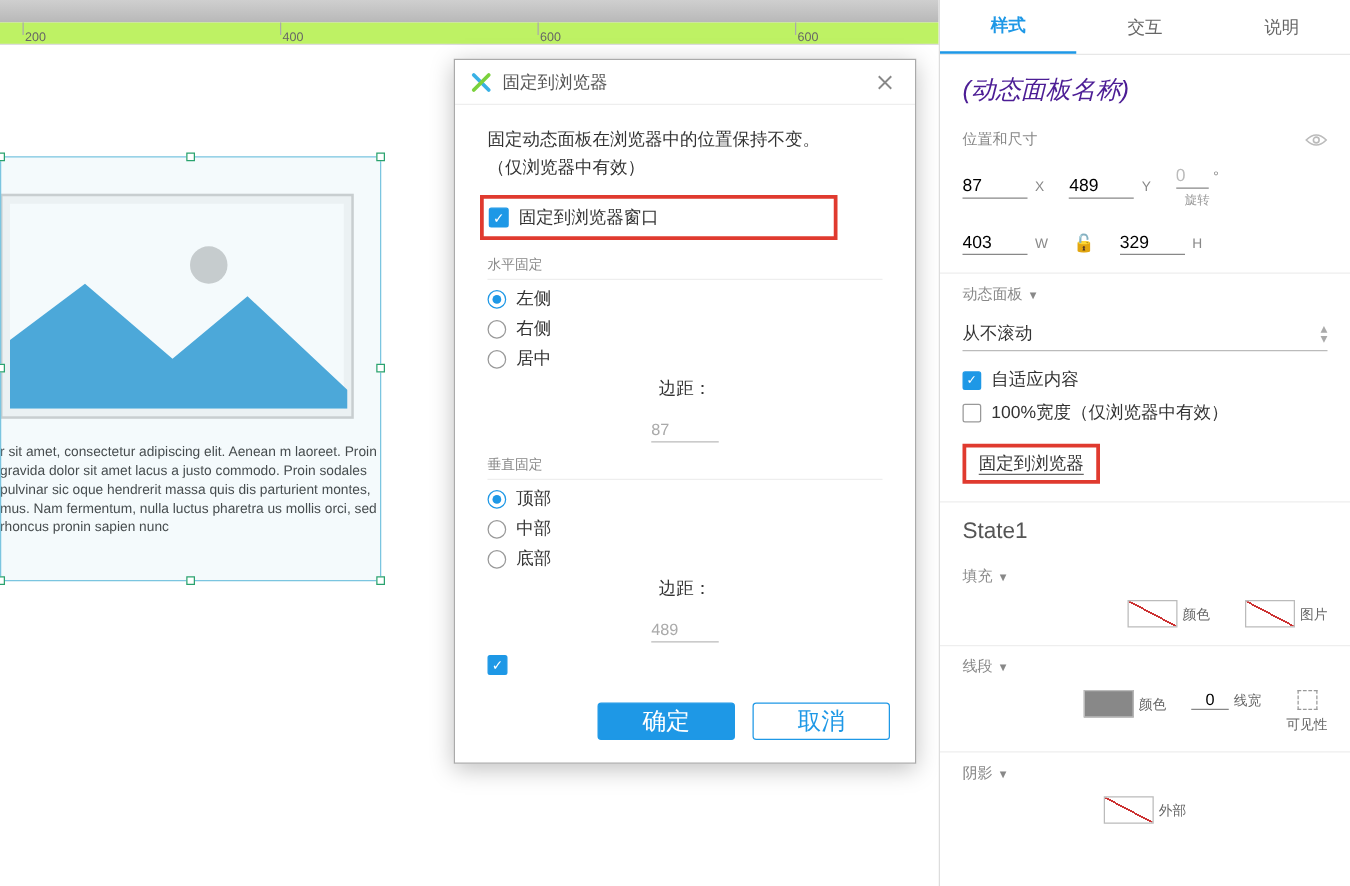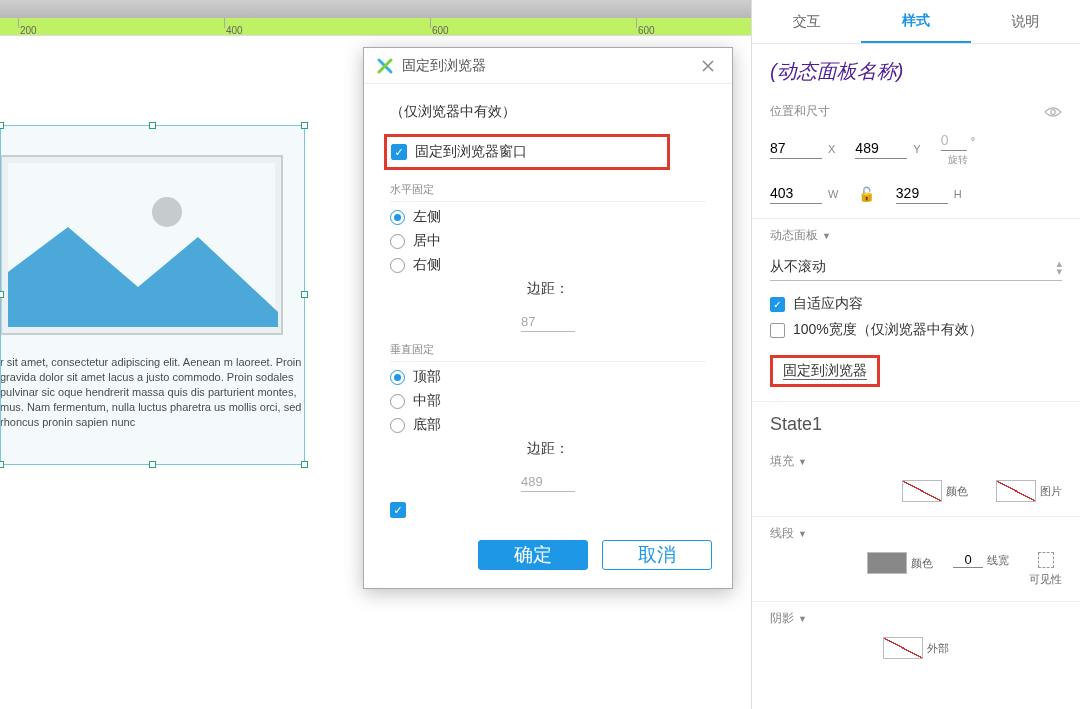--- a/index.html
+++ b/index.html
@@ -132,41 +132,42 @@
       </svg>
     <span>固定到浏览器</span>
     <div class="dlg-close">
       <svg width="12" height="12" viewBox="0 0 12 12">
           <path d="M1 1 L11 11 M11 1 L1 11" stroke="#888" stroke-width="1.5"></path>
         </svg>
     </div>
   </div>
   <div class="dlg-body">
     <div class="dlg-note">
+      <div>固定动态面板在浏览器中的位置保持不变。</div>
       <div>（仅浏览器中有效）</div>
     </div>
     <div class="red-box">
       <div class="chk-row">
         <span class="chk">✓</span>
         <span>固定到浏览器窗口</span>
       </div>
     </div>
 
     <div class="sub-head">水平固定</div>
     <div class="radio-row">
         <span class="radio on"></span>
         <span>左侧</span>
       </div>
     <div class="radio-row">
         <span class="radio off"></span>
+        <span>右侧</span>
+      </div>
+    <div class="radio-row">
+        <span class="radio off"></span>
         <span>居中</span>
-      </div>
-    <div class="radio-row">
-        <span class="radio off"></span>
-        <span>右侧</span>
       </div>
     <div class="margin-row">
       <span>边距：</span>
       <input value="87" style="">
     </div>
 
     <div class="sub-head">垂直固定</div>
     <div class="radio-row">
         <span class="radio on"></span>
         <span>顶部</span>
@@ -189,22 +190,22 @@
     </div>
   </div>
   <div class="dlg-foot">
     <div class="btn btn-primary">确定</div>
     <div class="btn btn-default">取消</div>
   </div>
 </div>
 
 <div class="panel">
   <div class="tabs">
+    <div class="tab active">样式</div>
     <div class="tab">交互</div>
-    <div class="tab active">样式</div>
     <div class="tab">说明</div>
   </div>
   <div class="panel-name">(动态面板名称)</div>
 
   <div class="sect">
     <div class="sect-head">
       <span>位置和尺寸</span>
       <svg class="eye" width="18" height="12" viewBox="0 0 18 12">
           <path d="M1 6 Q9 -2 17 6 Q9 14 1 6 Z" fill="none" stroke="#bbb" stroke-width="1.3"></path>
           <circle cx="9" cy="6" r="2.3" fill="none" stroke="#bbb" stroke-width="1.3"></circle>

